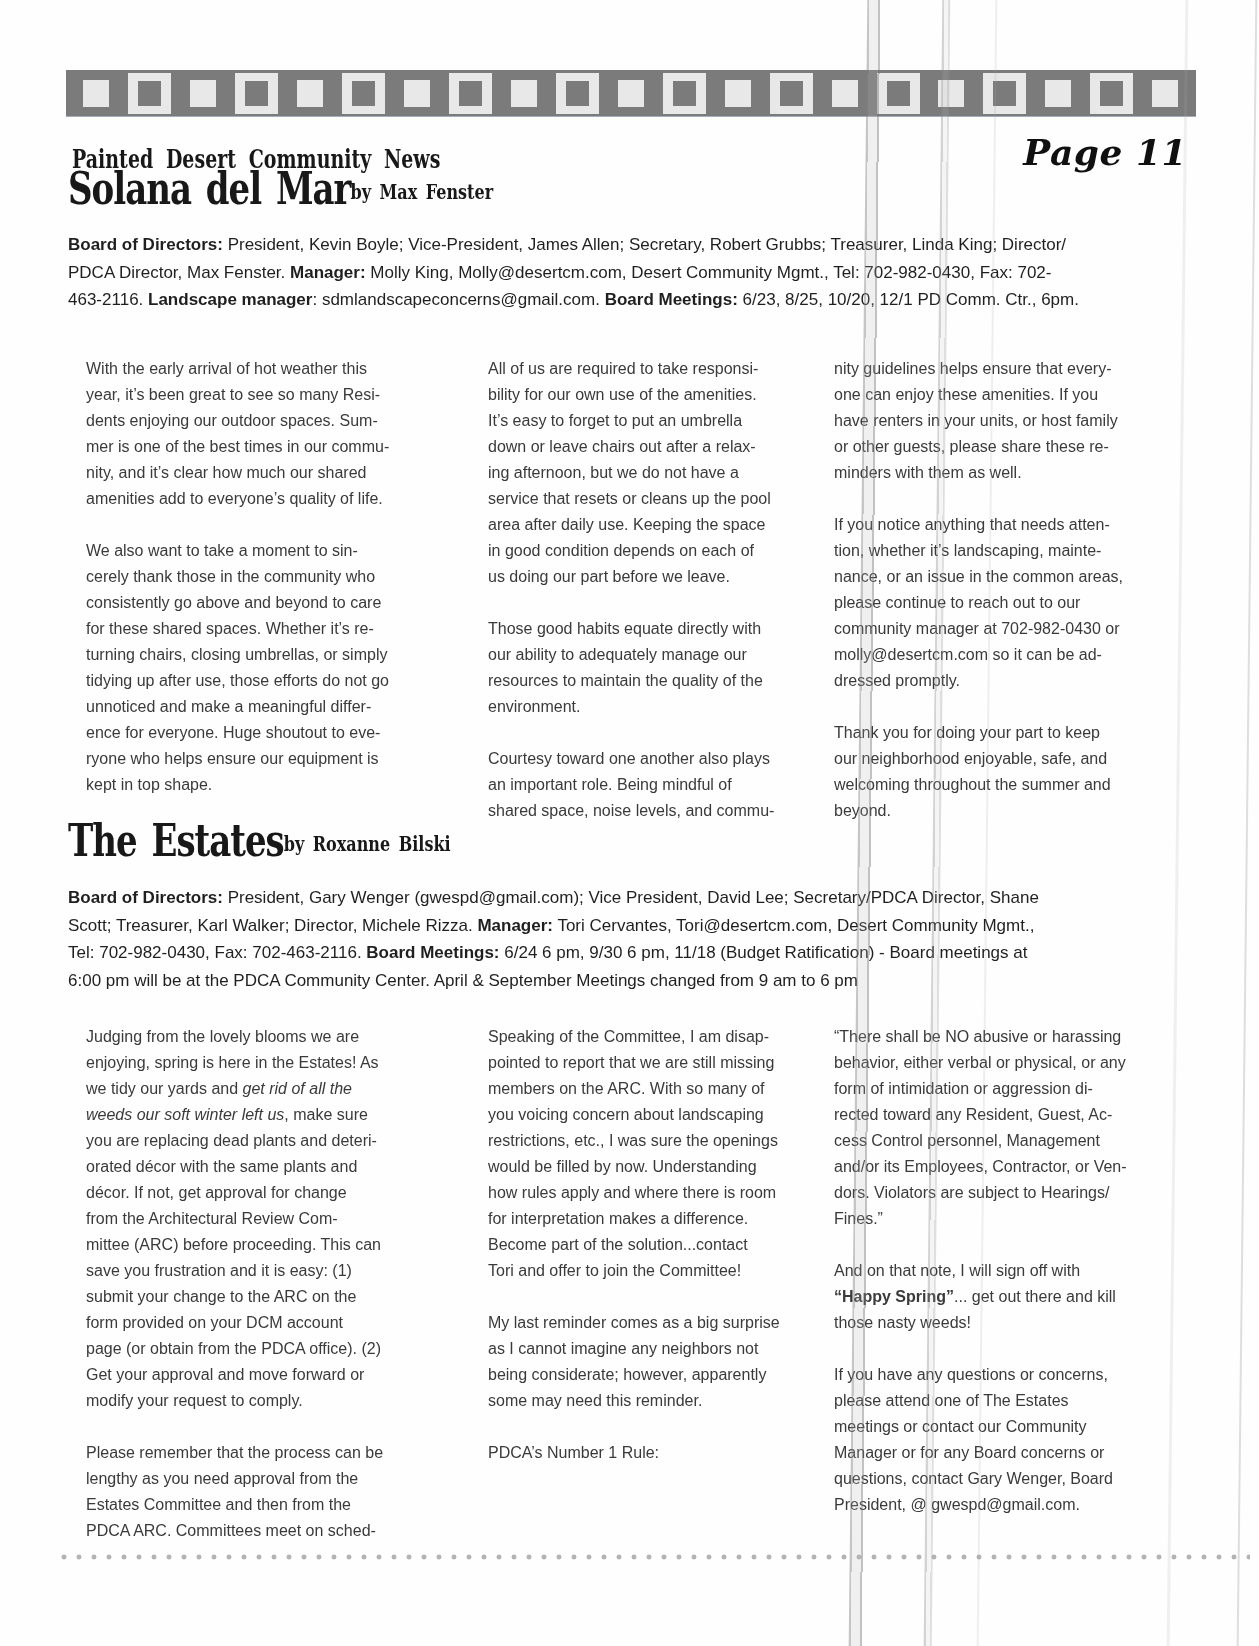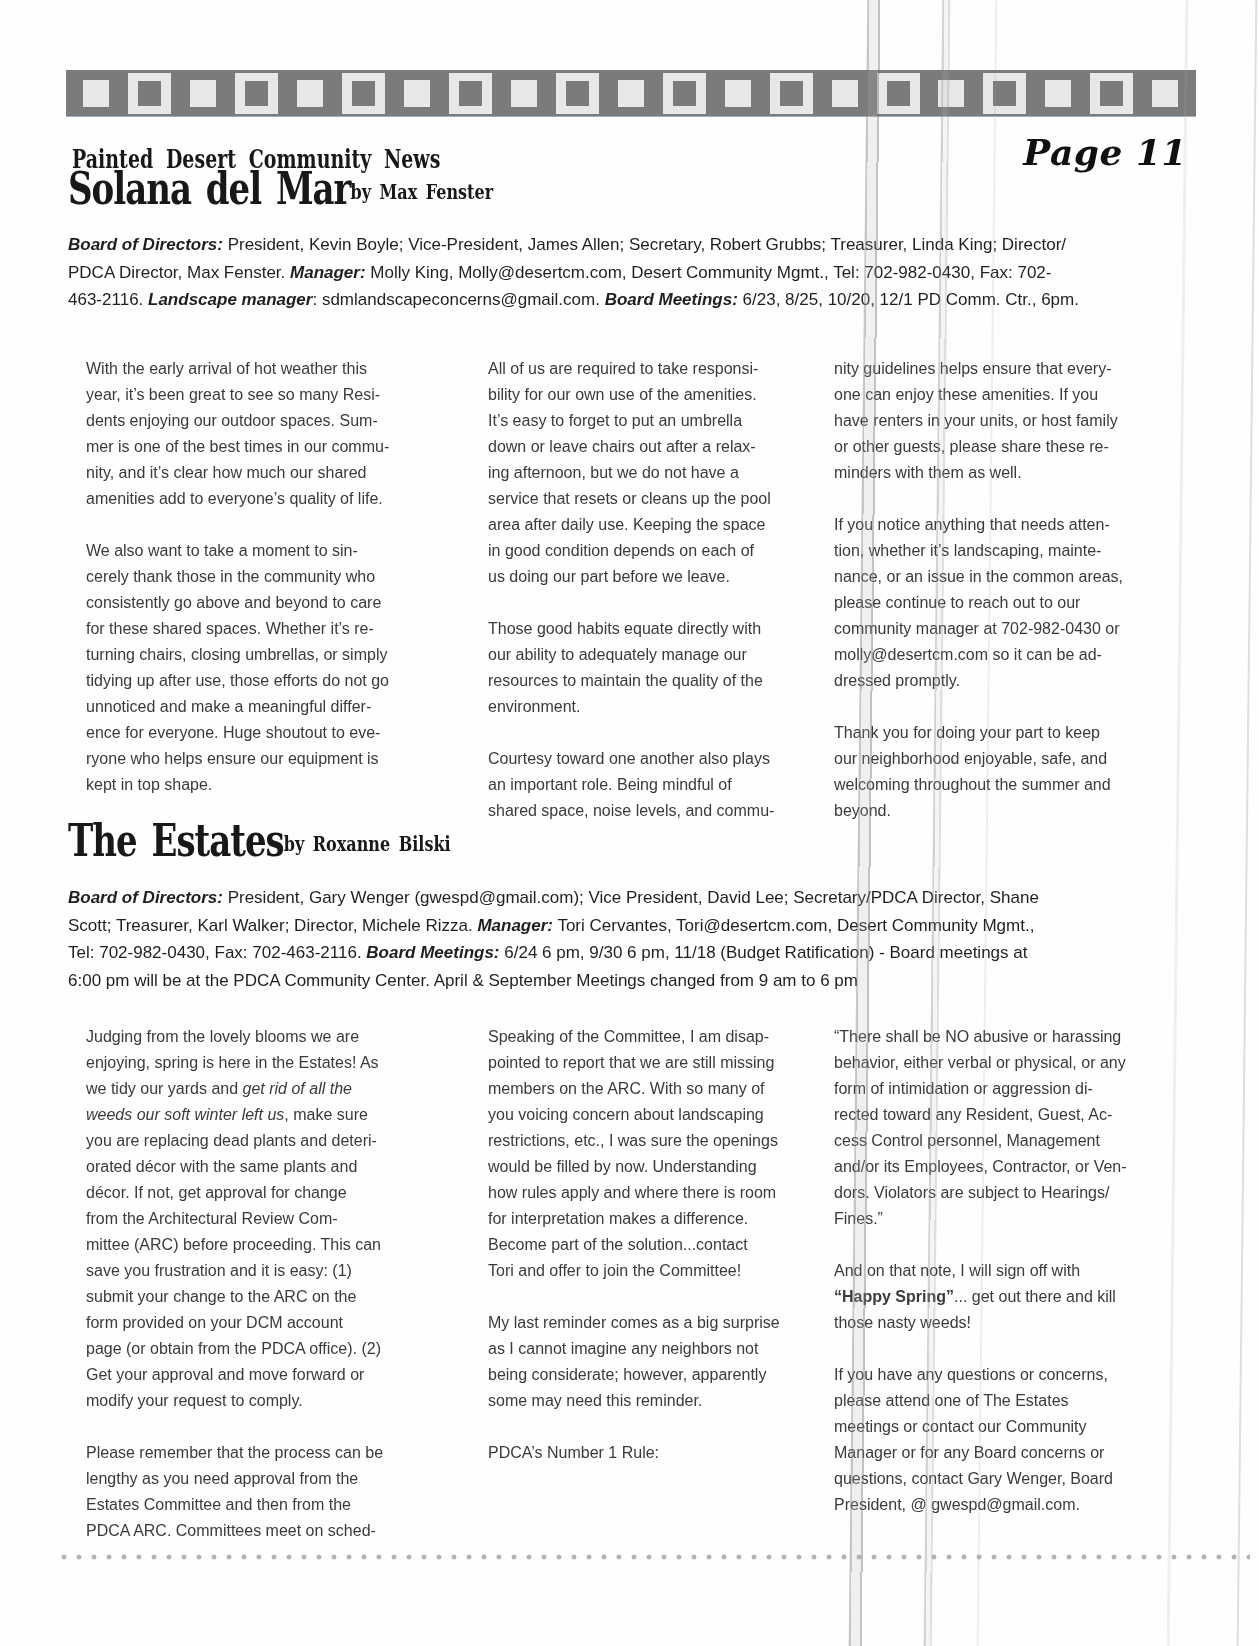--- a/index.html
+++ b/index.html
@@ -47,21 +47,21 @@
     display:inline-block;transform:scaleY(1.22);transform-origin:0 100%;
   }
 
   
   .board{
     position:absolute;left:68px;width:1118px;margin:0;
     font-size:17px;line-height:27.5px;color:#1f1f1f;white-space:pre-line;
   }
   .board.solana{top:231px;}
   .board.estates{top:884px;}
-  .seg-bi{font-weight:bold;font-style:italic;}
+  .seg-bi{font-weight:bold;}
   .seg-b{font-weight:bold;}
   .seg-i{font-style:italic;}
 
   
   .col{position:absolute;font-size:16px;line-height:26px;color:#3a3a3a;}
   .cols-solana .col{top:356px;}
   .cols-estates .col{top:1024px;}
   .col.c1{left:70px;width:366px;}
   .col.c2{left:472px;width:344px;}
   .col.c3{left:818px;width:368px;}

